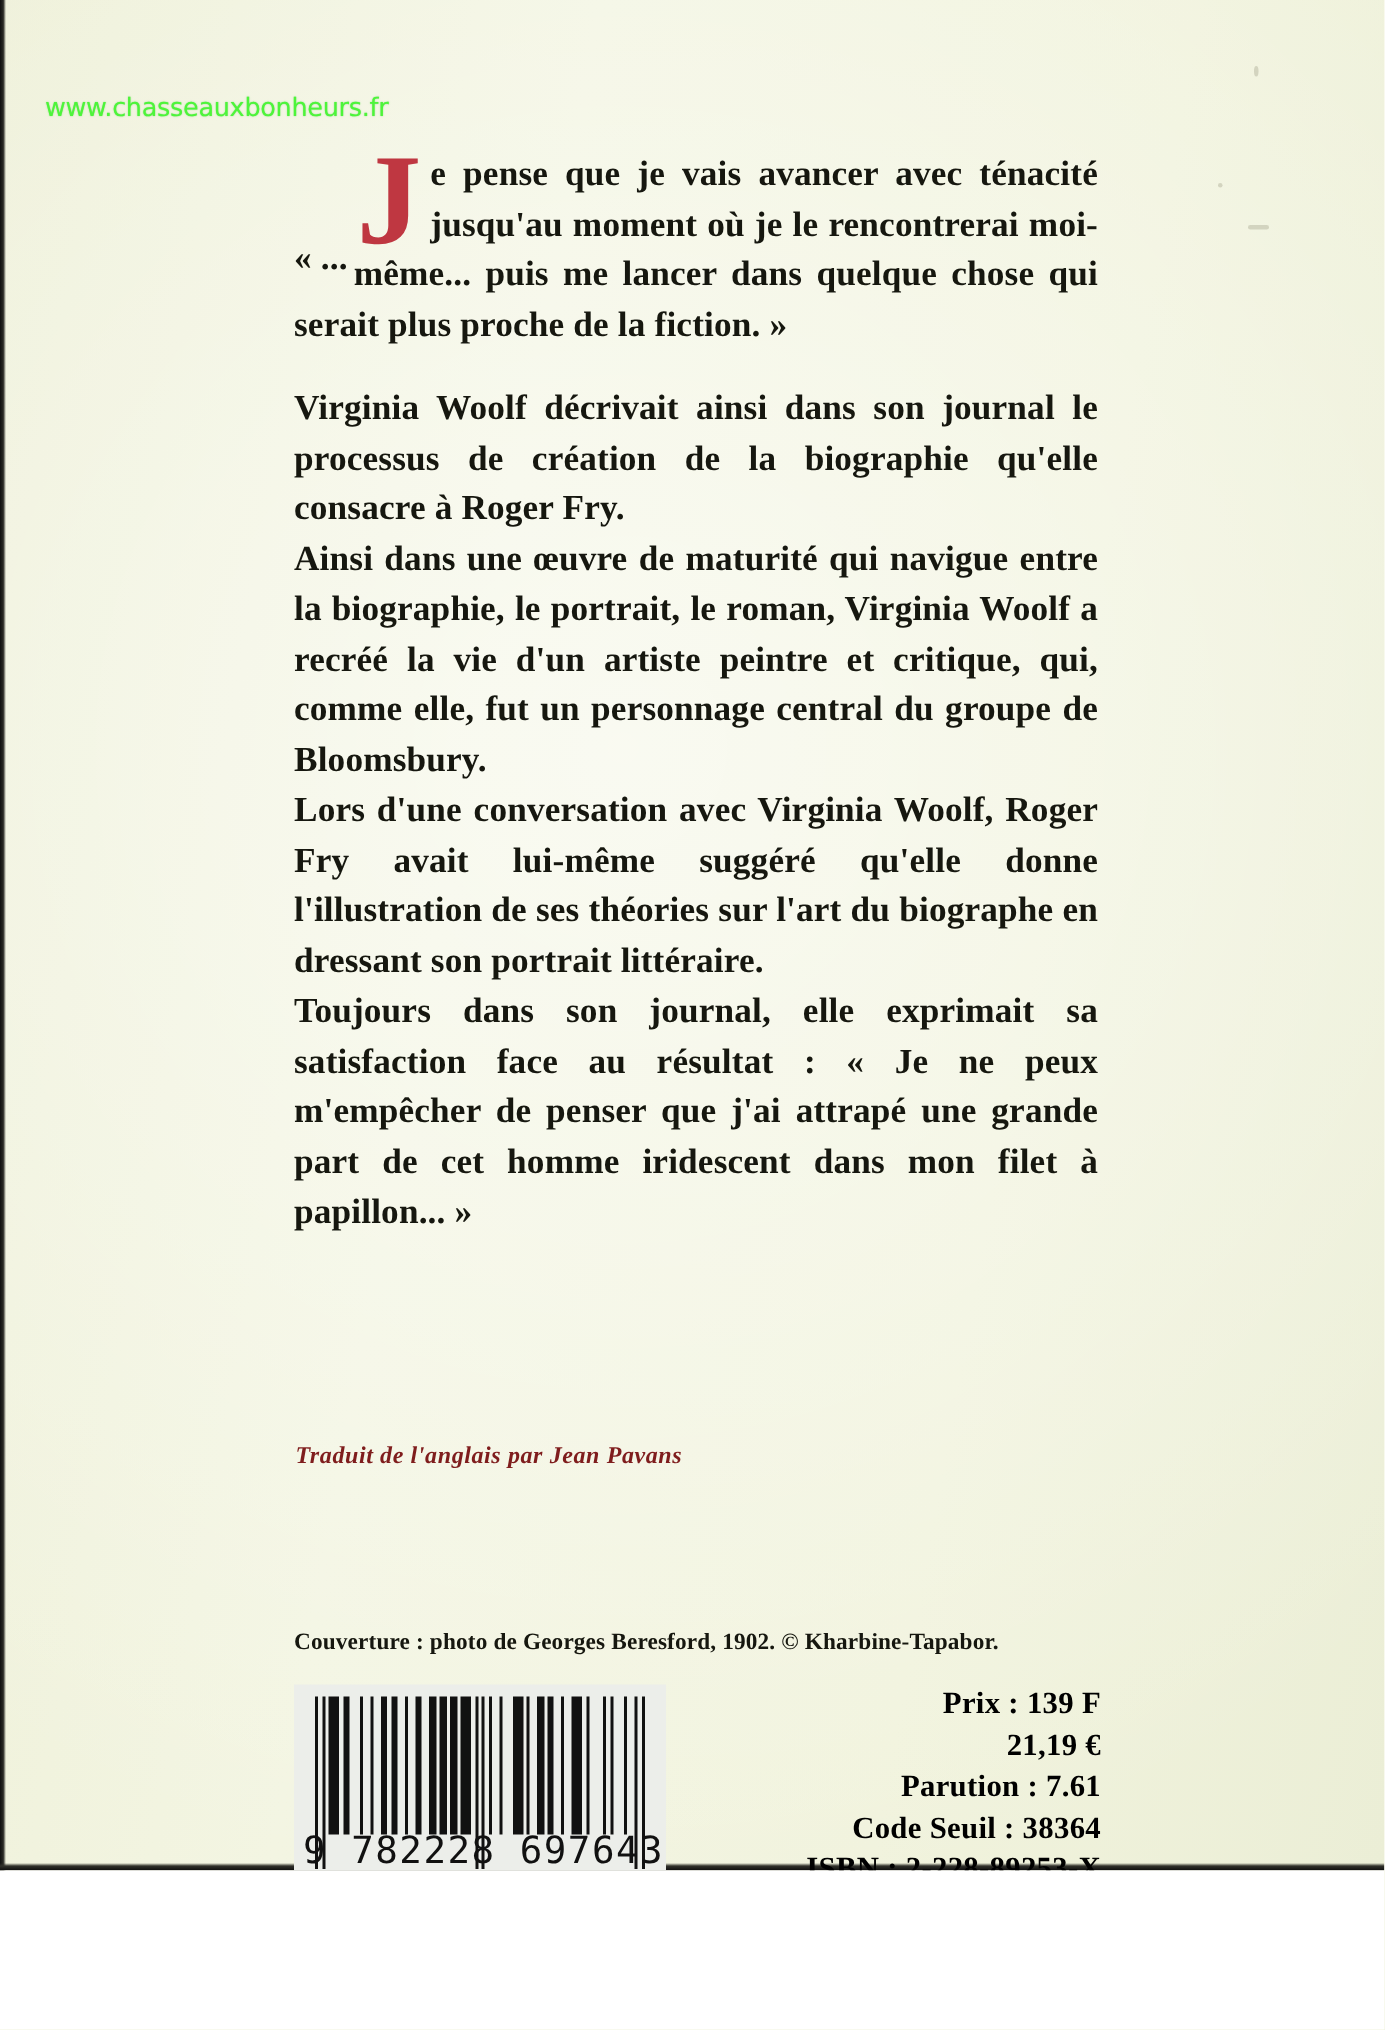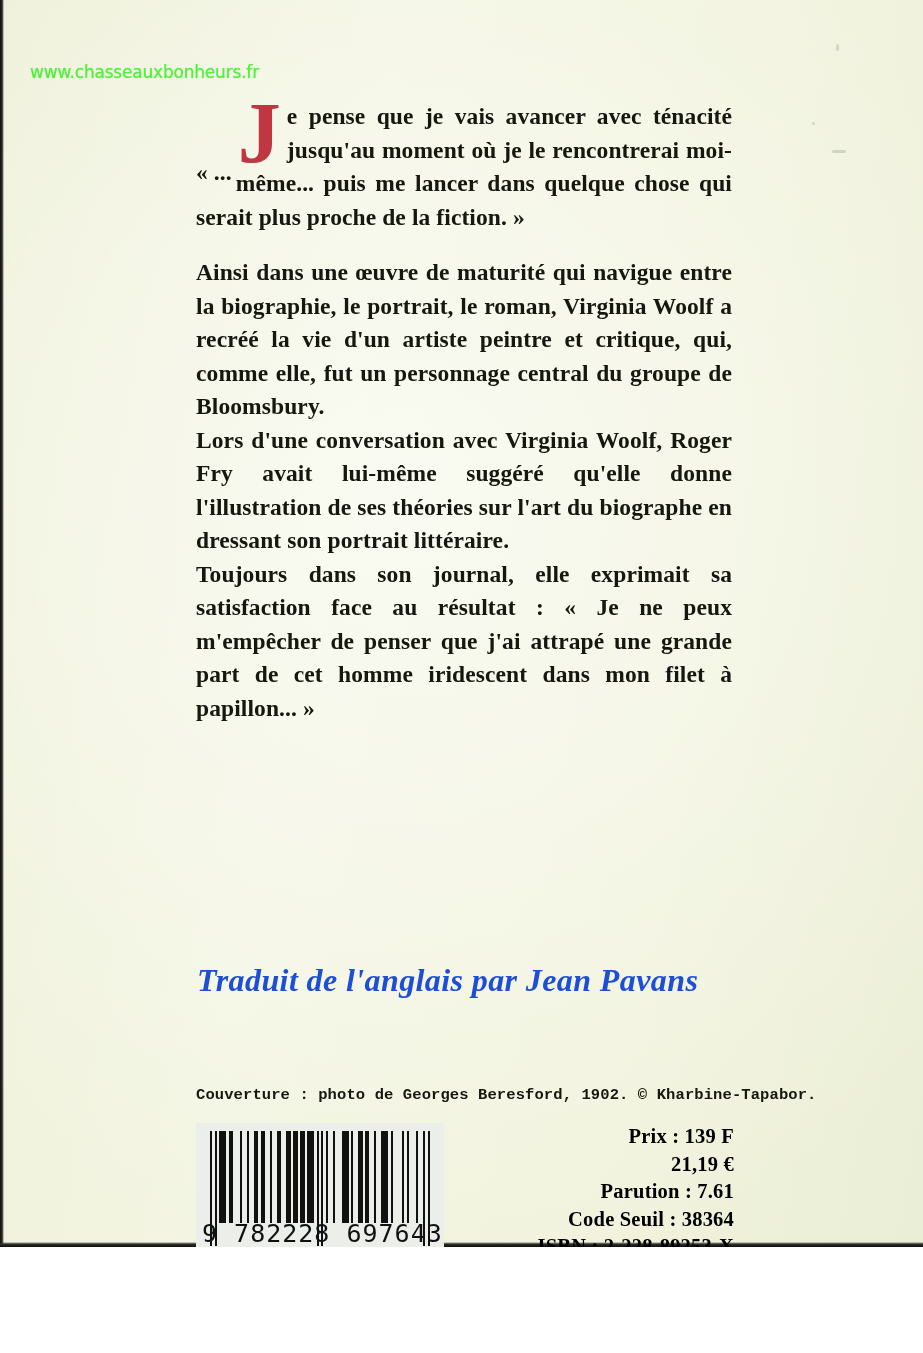--- a/index.html
+++ b/index.html
@@ -104,31 +104,31 @@
 
   #par-gap { height: 22px; }
 
   #translator-line {
     position: absolute;
     left: 197px;
     top: 962px;
     font-family: "Liberation Serif", serif;
     font-style: italic;
     font-weight: bold;
-    font-size: 32px;
-    color: #1d4ed8;
+    font-size: 16px;
+    color: #7f1d1d;
     letter-spacing: 0.4px;
     white-space: nowrap;
   }
 
   #cover-credit {
     position: absolute;
     left: 196px;
     top: 1086px;
-    font-family: Liberation Mono, monospace;
+    font-family: Liberation Serif, serif;
     font-weight: bold;
     font-size: 15.5px;
     color: #16170f;
     letter-spacing: 0.1px;
     white-space: nowrap;
   }
 
   
   #barcode-block {
     position: absolute;
@@ -207,20 +207,21 @@
   <div id="watermark">www.chasseauxbonheurs.fr</div>
 
   <div id="text-column">
 
     <p class="body-par" id="quote-par">
       <span id="quote-open">« ...</span><span id="dropcap">J</span><span>e pense que je vais avancer avec ténacité jusqu'au moment où je le rencontrerai moi-même... puis me lancer dans quelque chose qui serait plus proche de la fiction. »</span>
     </p>
 
     <div id="par-gap"></div>
 
+    <p class="body-par">Virginia Woolf décrivait ainsi dans son journal le processus de création de la biographie qu'elle consacre à Roger Fry.</p>
     <p class="body-par">Ainsi dans une œuvre de maturité qui navigue entre la biographie, le portrait, le roman, Virginia Woolf a recréé la vie d'un artiste peintre et critique, qui, comme elle, fut un personnage central du groupe de Bloomsbury.</p>
     <p class="body-par">Lors d'une conversation avec Virginia Woolf, Roger Fry avait lui-même suggéré qu'elle donne l'illustration de ses théories sur l'art du biographe en dressant son portrait littéraire.</p>
     <p class="body-par">Toujours dans son journal, elle exprimait sa satisfaction face au résultat : « Je ne peux m'empêcher de penser que j'ai attrapé une grande part de cet homme iridescent dans mon filet à papillon... »</p>
   </div>
 
   <div id="translator-line">Traduit de l'anglais par Jean Pavans</div>
 
   <div id="cover-credit">Couverture : photo de Georges Beresford, 1902. © Kharbine-Tapabor.</div>
 
   <div id="barcode-block">

